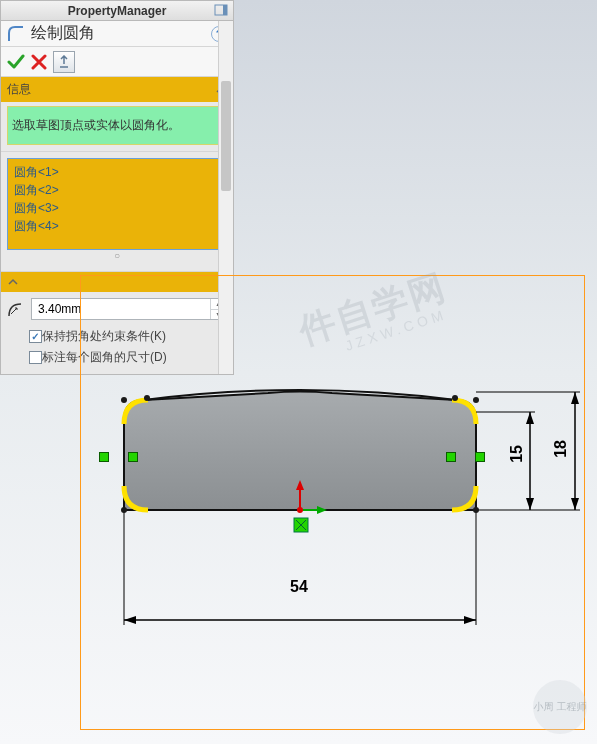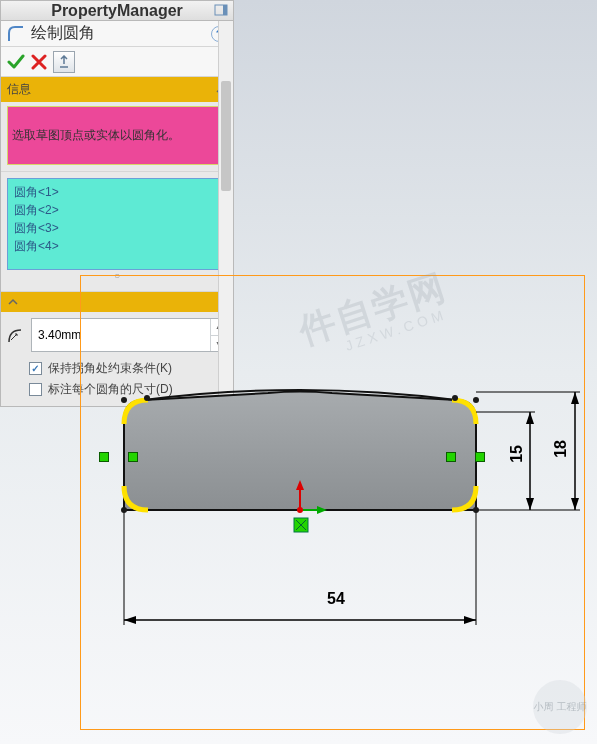--- a/index.html
+++ b/index.html
@@ -1,55 +1,55 @@
 <!DOCTYPE html>
 <html><head>
 <meta charset="utf-8">
 <style>
 * { box-sizing: border-box; margin: 0; padding: 0; font-family: "Microsoft YaHei", Arial, sans-serif; }
 html, body { width: 597px; height: 744px; background: linear-gradient(180deg, #d0d6de 0%, #e8ecef 50%, #f7f8fa 100%); overflow: hidden; position: relative; }
 
 
 .panel { position: absolute; top: 0; left: 0; width: 234px; background: #e9e9e9; border: 1px solid #b9b9b9; font-size: 12px; color: #333; }
 .panel-titlebar { background: linear-gradient(#f2f2f2,#dedede); height: 20px; display: flex; align-items: center; justify-content: center; border-bottom: 1px solid #b9b9b9; position: relative; }
-.panel-titlebar .title { font-weight: bold; font-size: 16px; color: #333; }
+.panel-titlebar .title { font-weight: bold; font-size: 12px; color: #333; }
 .panel-titlebar .pin { position: absolute; right: 4px; top: 2px; width: 16px; height: 14px; display: flex; align-items: center; justify-content: center; }
 
 .feature-header { display: flex; align-items: center; height: 26px; padding: 0 6px; background: #f7f7f7; border-bottom: 1px solid #d6d6d6; }
 .feature-header .ficon { width: 18px; height: 18px; margin-right: 6px; }
 .feature-header .ftitle { font-weight: normal; font-size: 16px; flex: 1; }
 .feature-header .help { width: 16px; height: 16px; color: #3579c7; font-weight: bold; text-align: center; border: 1px solid #8aaed6; border-radius: 8px; font-size: 11px; line-height: 14px; }
 
 .action-row { display: flex; align-items: center; height: 30px; padding: 0 6px; gap: 6px; border-bottom: 1px solid #d6d6d6; background:#f7f7f7; }
 .action-row .ok { width: 18px; height: 18px; }
 .action-row .cancel { width: 16px; height: 16px; }
 .action-row .pinbtn { width: 22px; height: 22px; border: 1px solid #9aa5af; background: linear-gradient(#fefefe,#dfe4e9); display:flex; align-items:center; justify-content:center; }
 
 .section { border-bottom: 1px solid #d6d6d6; }
 .section-h { display: flex; align-items: center; padding: 4px 6px; background:#eab308; }
 .section-h .sh-title { flex: 1; font-size: 12px; color:#444; }
 .section-h .chev { width: 12px; height: 12px; }
 
 .info-body { padding: 4px 6px 6px 6px; }
-.info-msg { background: #ec4899; border: 1px solid #d6d66a; padding: 20px 4px; font-size: 12px; color:#333; }
+.info-msg { background: #86efac; border: 1px solid #d6d66a; padding: 10px 4px; font-size: 12px; color:#333; }
 
 .entities-body { padding: 6px; }
-.entities-list { background: #5eead4; border: 1px solid #6aa0d8; height: 92px; padding: 4px 6px; font-size: 12px; color: #2c5a88; }
+.entities-list { background: #eab308; border: 1px solid #6aa0d8; height: 92px; padding: 4px 6px; font-size: 12px; color: #2c5a88; }
 .entities-list div { line-height: 18px; }
 .dots { text-align:center; color:#999; font-size:10px; padding:0 0 4px; }
 
 .params-body { padding: 6px; }
 .params-row { display:flex; align-items:center; gap:6px; margin-bottom:6px; }
 .params-row .ricon { width:18px; height:18px; }
-.spinner { flex:1; display:flex; border:1px solid #aeb4b9; background:#fff; height:34px; }
+.spinner { flex:1; display:flex; border:1px solid #aeb4b9; background:#fff; height:22px; }
 .spinner input { flex:1; border:none; padding:0 6px; font-size:12px; outline:none; }
 .spinner .spin-btns { width:16px; border-left:1px solid #cfd3d6; display:flex; flex-direction:column; }
 .spinner .spin-btns div { flex:1; display:flex; align-items:center; justify-content:center; font-size:7px; color:#666; }
 .spinner .spin-btns div:first-child { border-bottom:1px solid #cfd3d6; }
-.chk-row { display:flex; align-items:center; gap:6px; padding:2px 0 2px 22px; font-size:12px; color:#444; }
+.chk-row { display:flex; align-items:center; gap:0; padding:2px 0 2px 22px; font-size:12px; color:#444; }
 .chk { width:13px; height:13px; border:1px solid #7a8a99; background:#fff; display:flex; align-items:center; justify-content:center; }
 .chk.checked::after { content:"✓"; color:#3a78b7; font-size:10px; font-weight:bold; line-height:10px; }
 
 .vscroll { position:absolute; right:0; top:20px; bottom:0; width:15px; background:#f0f0f0; border-left:1px solid #cfcfcf; }
 .vscroll .thumb { position:absolute; left:2px; right:2px; top:60px; height:110px; background:#c6c6c6; border-radius:2px; }
 
 
 .canvas-frame { position:absolute; left:80px; top:275px; width:505px; height:455px; border:1px solid #ff9a1a; }
 
 .sketch { position:absolute; left:0; top:0; width:597px; height:744px; pointer-events:none; }
@@ -237,15 +237,15 @@
 <div class="handle" style="left:446px; top:452px;"></div>
 <div class="handle" style="left:475px; top:452px;"></div>
 
 <div class="endpoint" style="left:121px; top:397px;"></div>
 <div class="endpoint" style="left:473px; top:397px;"></div>
 <div class="endpoint" style="left:121px; top:507px;"></div>
 <div class="endpoint" style="left:473px; top:507px;"></div>
 <div class="endpoint" style="left:144px; top:395px;"></div>
 <div class="endpoint" style="left:452px; top:395px;"></div>
 
-<div class="dim-label" style="left:290px; top:590px;margin-left:37px;">54</div>
+<div class="dim-label" style="left:290px; top:578px;">54</div>
 <div class="dim-label dim-v" style="left:552px; top:440px;">18</div>
 <div class="dim-label dim-v" style="left:508px; top:445px;">15</div>
 
 </body></html>

